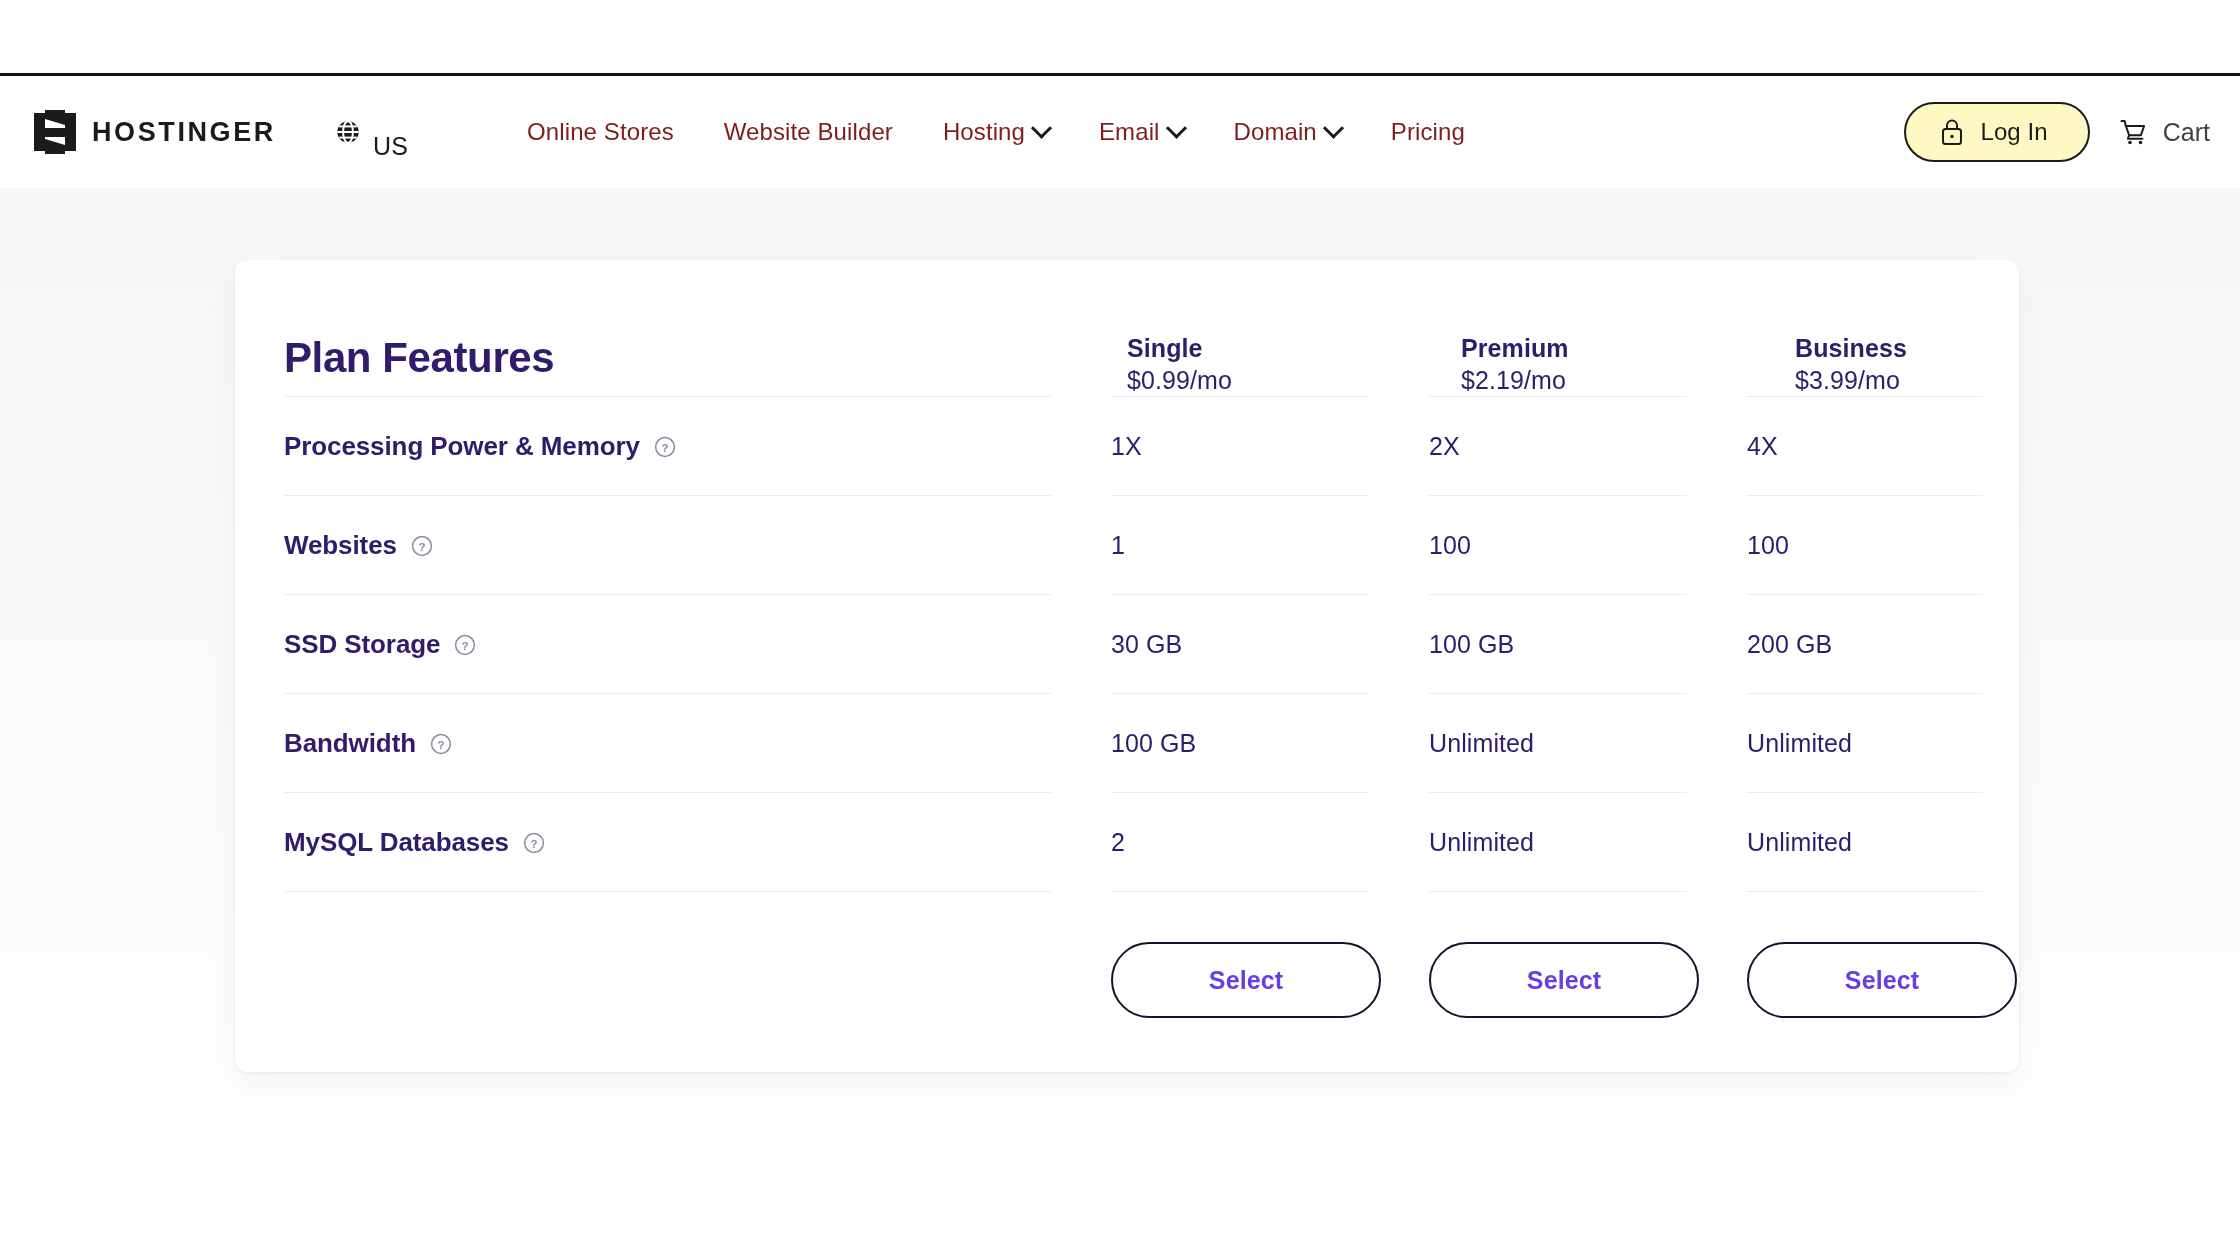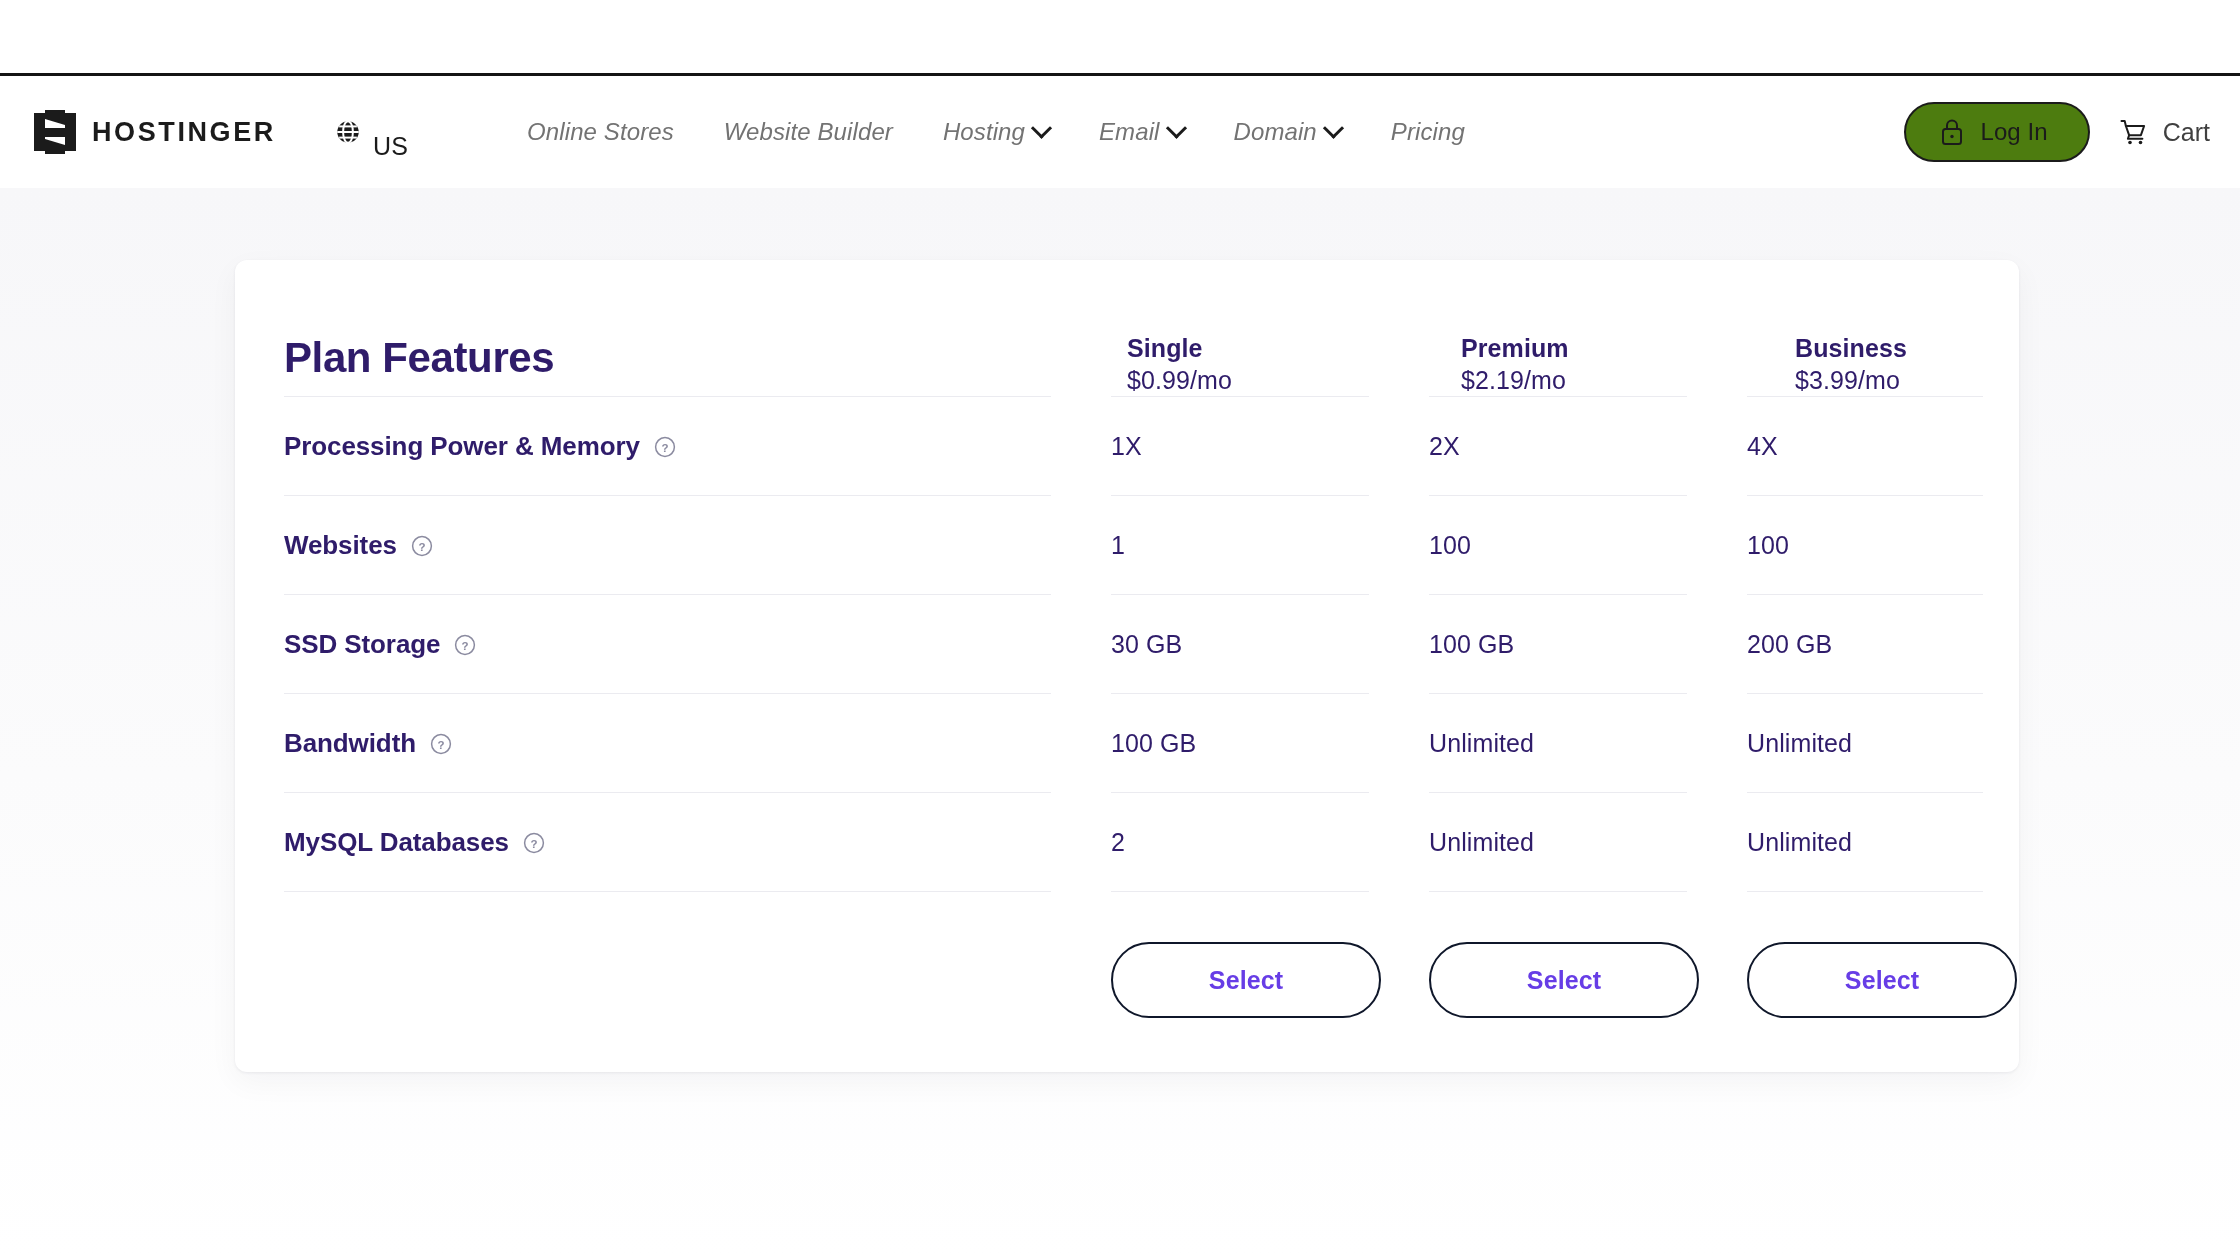--- a/index.html
+++ b/index.html
@@ -96,29 +96,28 @@
 
   .main-nav {
     display: flex;
     align-items: center;
     gap: 0;
     margin-left: 94px;
     flex: 1 1 auto;
   }
   .nav-item {
     font-size: 24px;
-    color: #737373;
+    color: #7f1d1d;
     white-space: nowrap;
     cursor: pointer;
     padding: 6px 25px;
     display: flex;
     align-items: center;
     gap: 9px;
     letter-spacing: 0.1px;
-    font-style: italic;
   }
   .caret {
     display: inline-block;
     width: 15px;
     height: 15px;
     border-right: 3px solid #1b1b1b;
     border-bottom: 3px solid #1b1b1b;
     transform: rotate(45deg) translate(-3px,-3px);
   }
 
@@ -130,21 +129,21 @@
     margin-left: 14px;
   }
 
   .login-btn {
     display: flex;
     align-items: center;
     gap: 16px;
     border: 2px solid #1b1b1b;
     border-radius: 999px;
     padding: 14px 40px 14px 34px;
-    background: #4d7c0f;
+    background: #fef9c3;
     cursor: pointer;
     white-space: nowrap;
   }
   .login-label {
     font-size: 24px;
     color: #1b1b1b;
     letter-spacing: 0.1px;
   }
   .lock-icon { width: 24px; height: 28px; display: block; }
 

